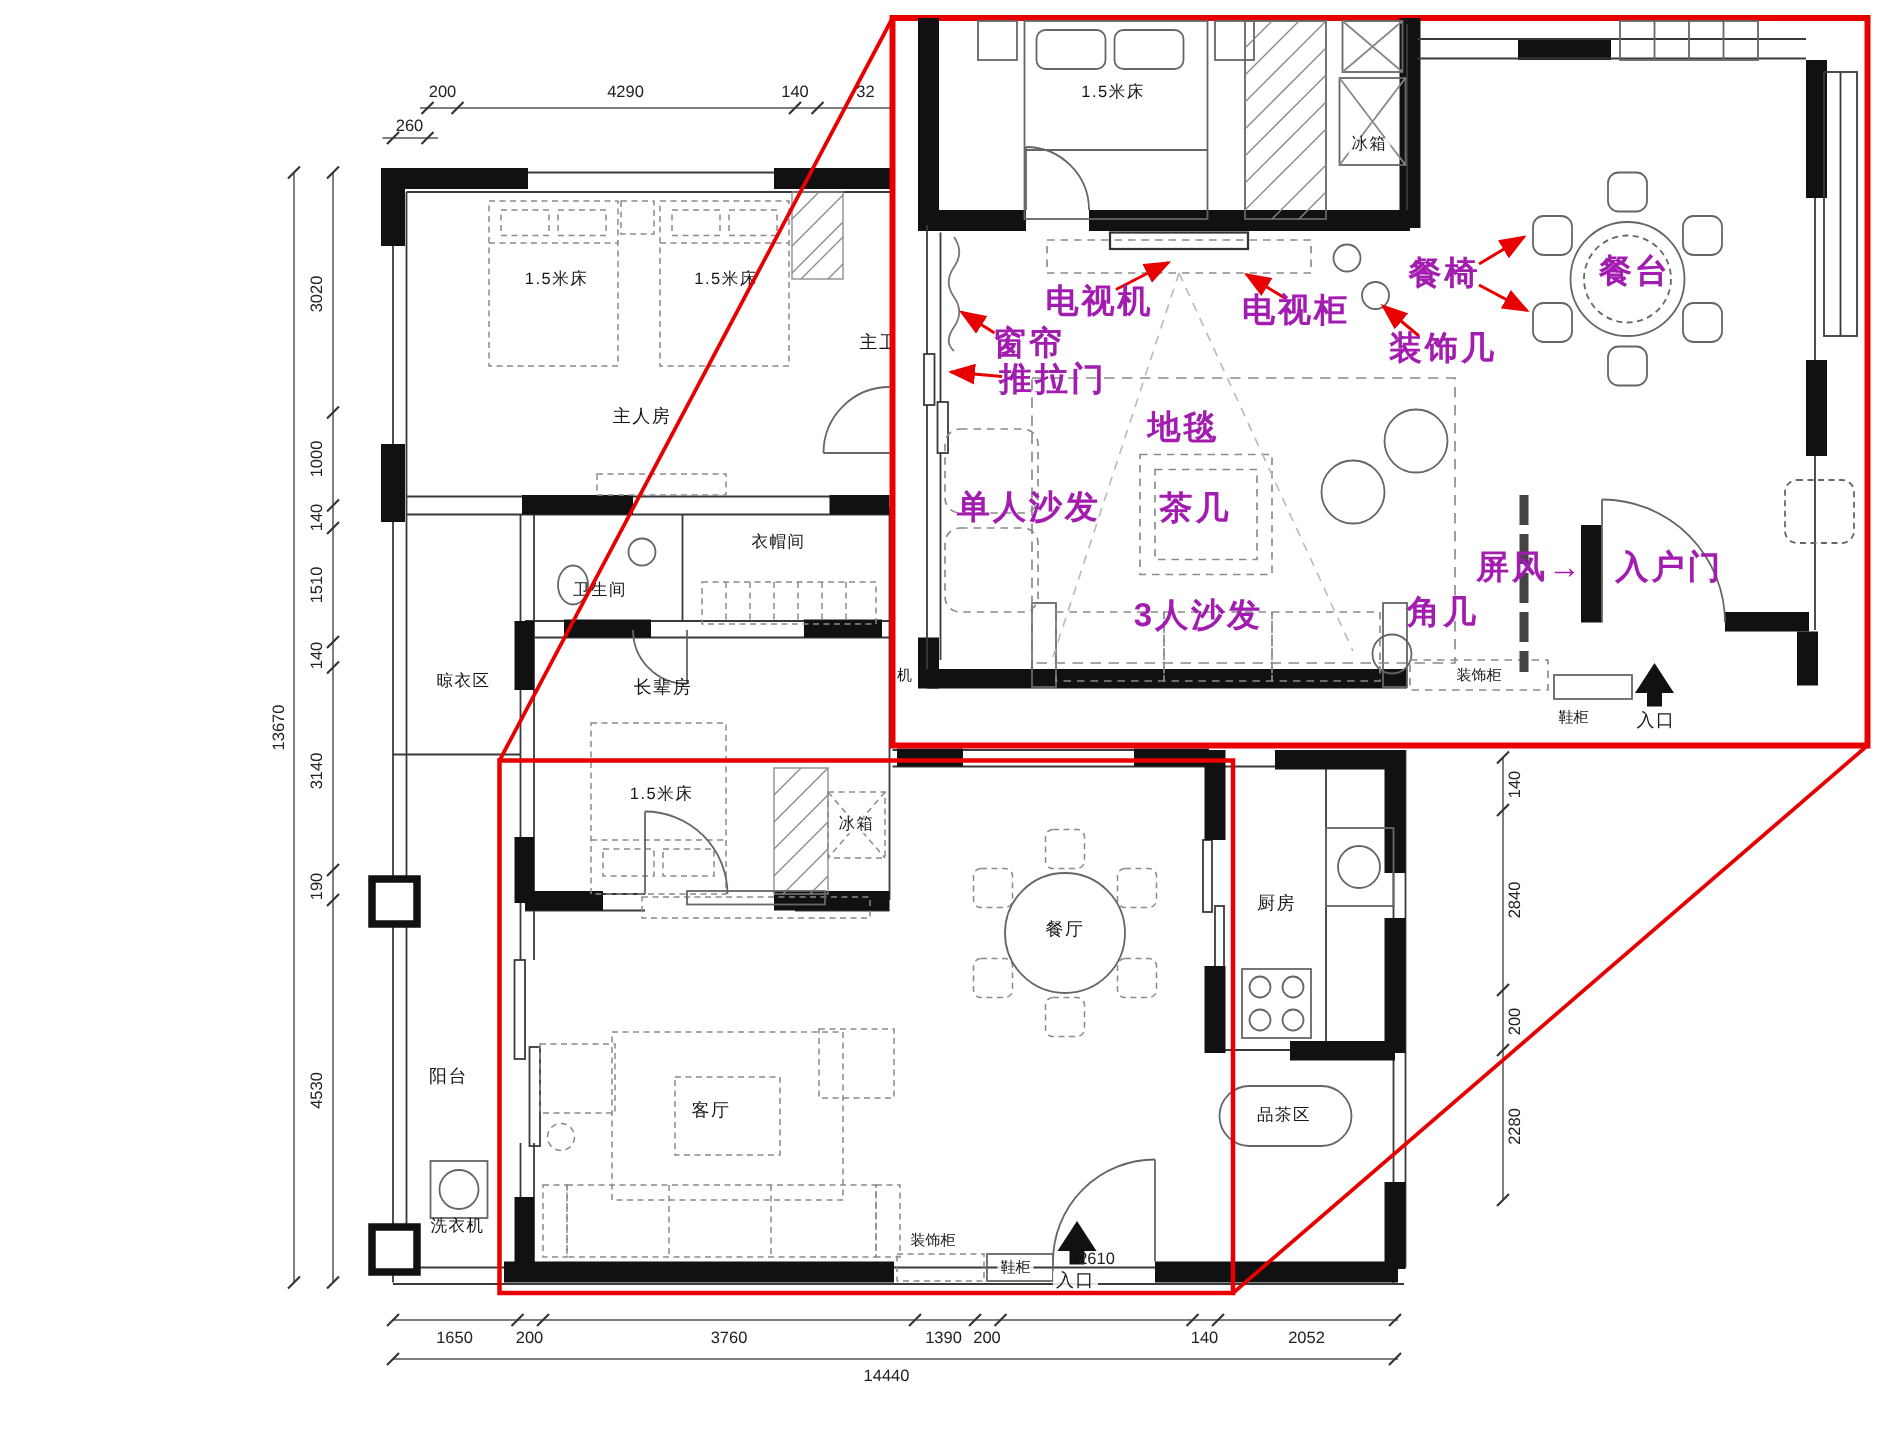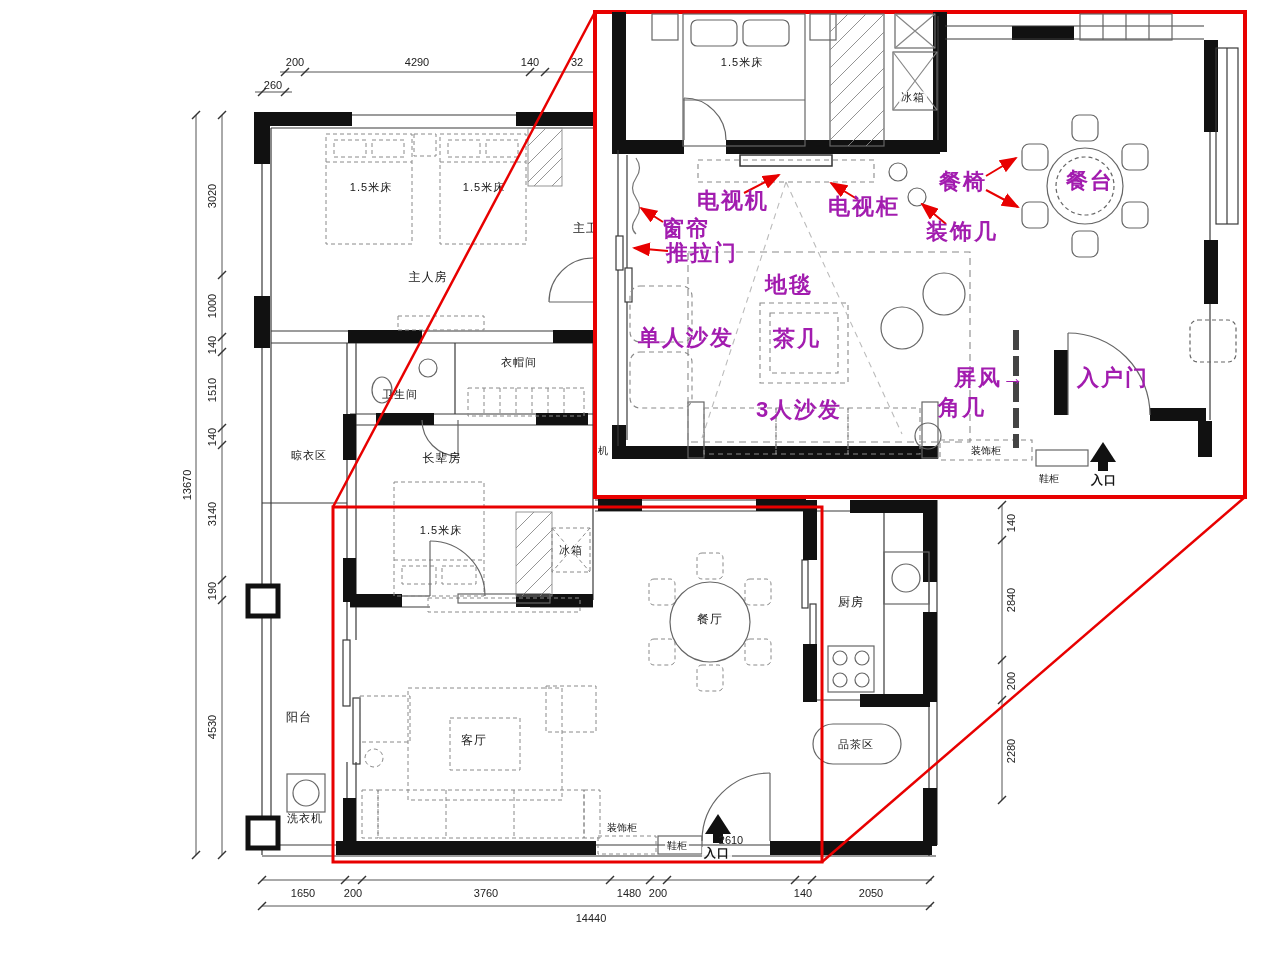--- a/index.html
+++ b/index.html
@@ -10,21 +10,21 @@
   #inset-svg { z-index:2; }
   .lbl { position:absolute; transform:translate(-50%,-50%); font-size:12px; color:#161616;
          white-space:nowrap; z-index:1; line-height:1; letter-spacing:1px; }
   .sm  { font-size:11px; }
   .xs  { font-size:10px; letter-spacing:0; }
   .bg  { background:rgba(255,255,255,.85); padding:0 2px; }
   .dim { font-size:11px; color:#222; letter-spacing:0; z-index:1; }
   .v   { transform:translate(-50%,-50%) rotate(-90deg); }
   .z3  { z-index:3; }
   .red { color:#a21caf; font-weight:bold; font-size:22px; z-index:4; letter-spacing:2px; }
-  .b   { font-weight:bold; }
+  .b   { font-weight:normal; }
 </style>
 </head>
 <body>
 
 <div id="stage">
 
   <svg id="main-svg" class="layer" width="1269" height="955" viewBox="0 0 1269 955">
 
     <g stroke="#555" stroke-width="1" fill="none">
       <line x1="280" y1="72" x2="598" y2="72"></line>
@@ -248,25 +248,25 @@
   <div class="lbl dim v" style="left:212px;top:390px">1510</div>
   <div class="lbl dim v" style="left:212px;top:437px">140</div>
   <div class="lbl dim v" style="left:212px;top:514px">3140</div>
   <div class="lbl dim v" style="left:212px;top:591px">190</div>
   <div class="lbl dim v" style="left:212px;top:727px">4530</div>
   <div class="lbl dim v" style="left:187px;top:485px">13670</div>
 
   <div class="lbl dim" style="left:303px;top:893px">1650</div>
   <div class="lbl dim" style="left:353px;top:893px">200</div>
   <div class="lbl dim" style="left:486px;top:893px">3760</div>
-  <div class="lbl dim" style="left:629px;top:893px">1480</div>
+  <div class="lbl dim" style="left:629px;top:893px">1390</div>
   <div class="lbl dim" style="left:658px;top:893px">200</div>
   <div class="lbl dim" style="left:731px;top:840px">2610</div>
   <div class="lbl dim" style="left:803px;top:893px">140</div>
-  <div class="lbl dim" style="left:871px;top:893px">2050</div>
+  <div class="lbl dim" style="left:871px;top:893px">2052</div>
   <div class="lbl dim" style="left:591px;top:918px">14440</div>
 
   <div class="lbl dim v" style="left:1011px;top:523px">140</div>
   <div class="lbl dim v" style="left:1011px;top:600px">2840</div>
   <div class="lbl dim v" style="left:1011px;top:681px">200</div>
   <div class="lbl dim v" style="left:1011px;top:751px">2280</div>
 
   <svg id="inset-svg" class="layer" width="1269" height="955" viewBox="0 0 1269 955">
     <defs>
       <marker id="arr" markerWidth="9" markerHeight="7" refX="8" refY="3.5" orient="auto">
@@ -399,18 +399,18 @@
   <div class="lbl red" style="left:963px;top:182px">餐椅</div>
   <div class="lbl red" style="left:1090px;top:181px">餐台</div>
   <div class="lbl red" style="left:733px;top:201px">电视机</div>
   <div class="lbl red" style="left:864px;top:207px">电视柜</div>
   <div class="lbl red" style="left:686px;top:229px">窗帘</div>
   <div class="lbl red" style="left:962px;top:232px">装饰几</div>
   <div class="lbl red" style="left:702px;top:253px">推拉门</div>
   <div class="lbl red" style="left:789px;top:285px">地毯</div>
   <div class="lbl red" style="left:686px;top:338px">单人沙发</div>
   <div class="lbl red" style="left:797px;top:339px">茶几</div>
-  <div class="lbl red" style="left:990px;top:378px">屏风→</div>
+  <div class="lbl red" style="left:1020px;top:378px">屏风→</div>
   <div class="lbl red" style="left:1113px;top:378px">入户门</div>
   <div class="lbl red" style="left:962px;top:408px">角几</div>
   <div class="lbl red" style="left:799px;top:410px">3人沙发</div>
 
 </div>
 
 </body></html>

